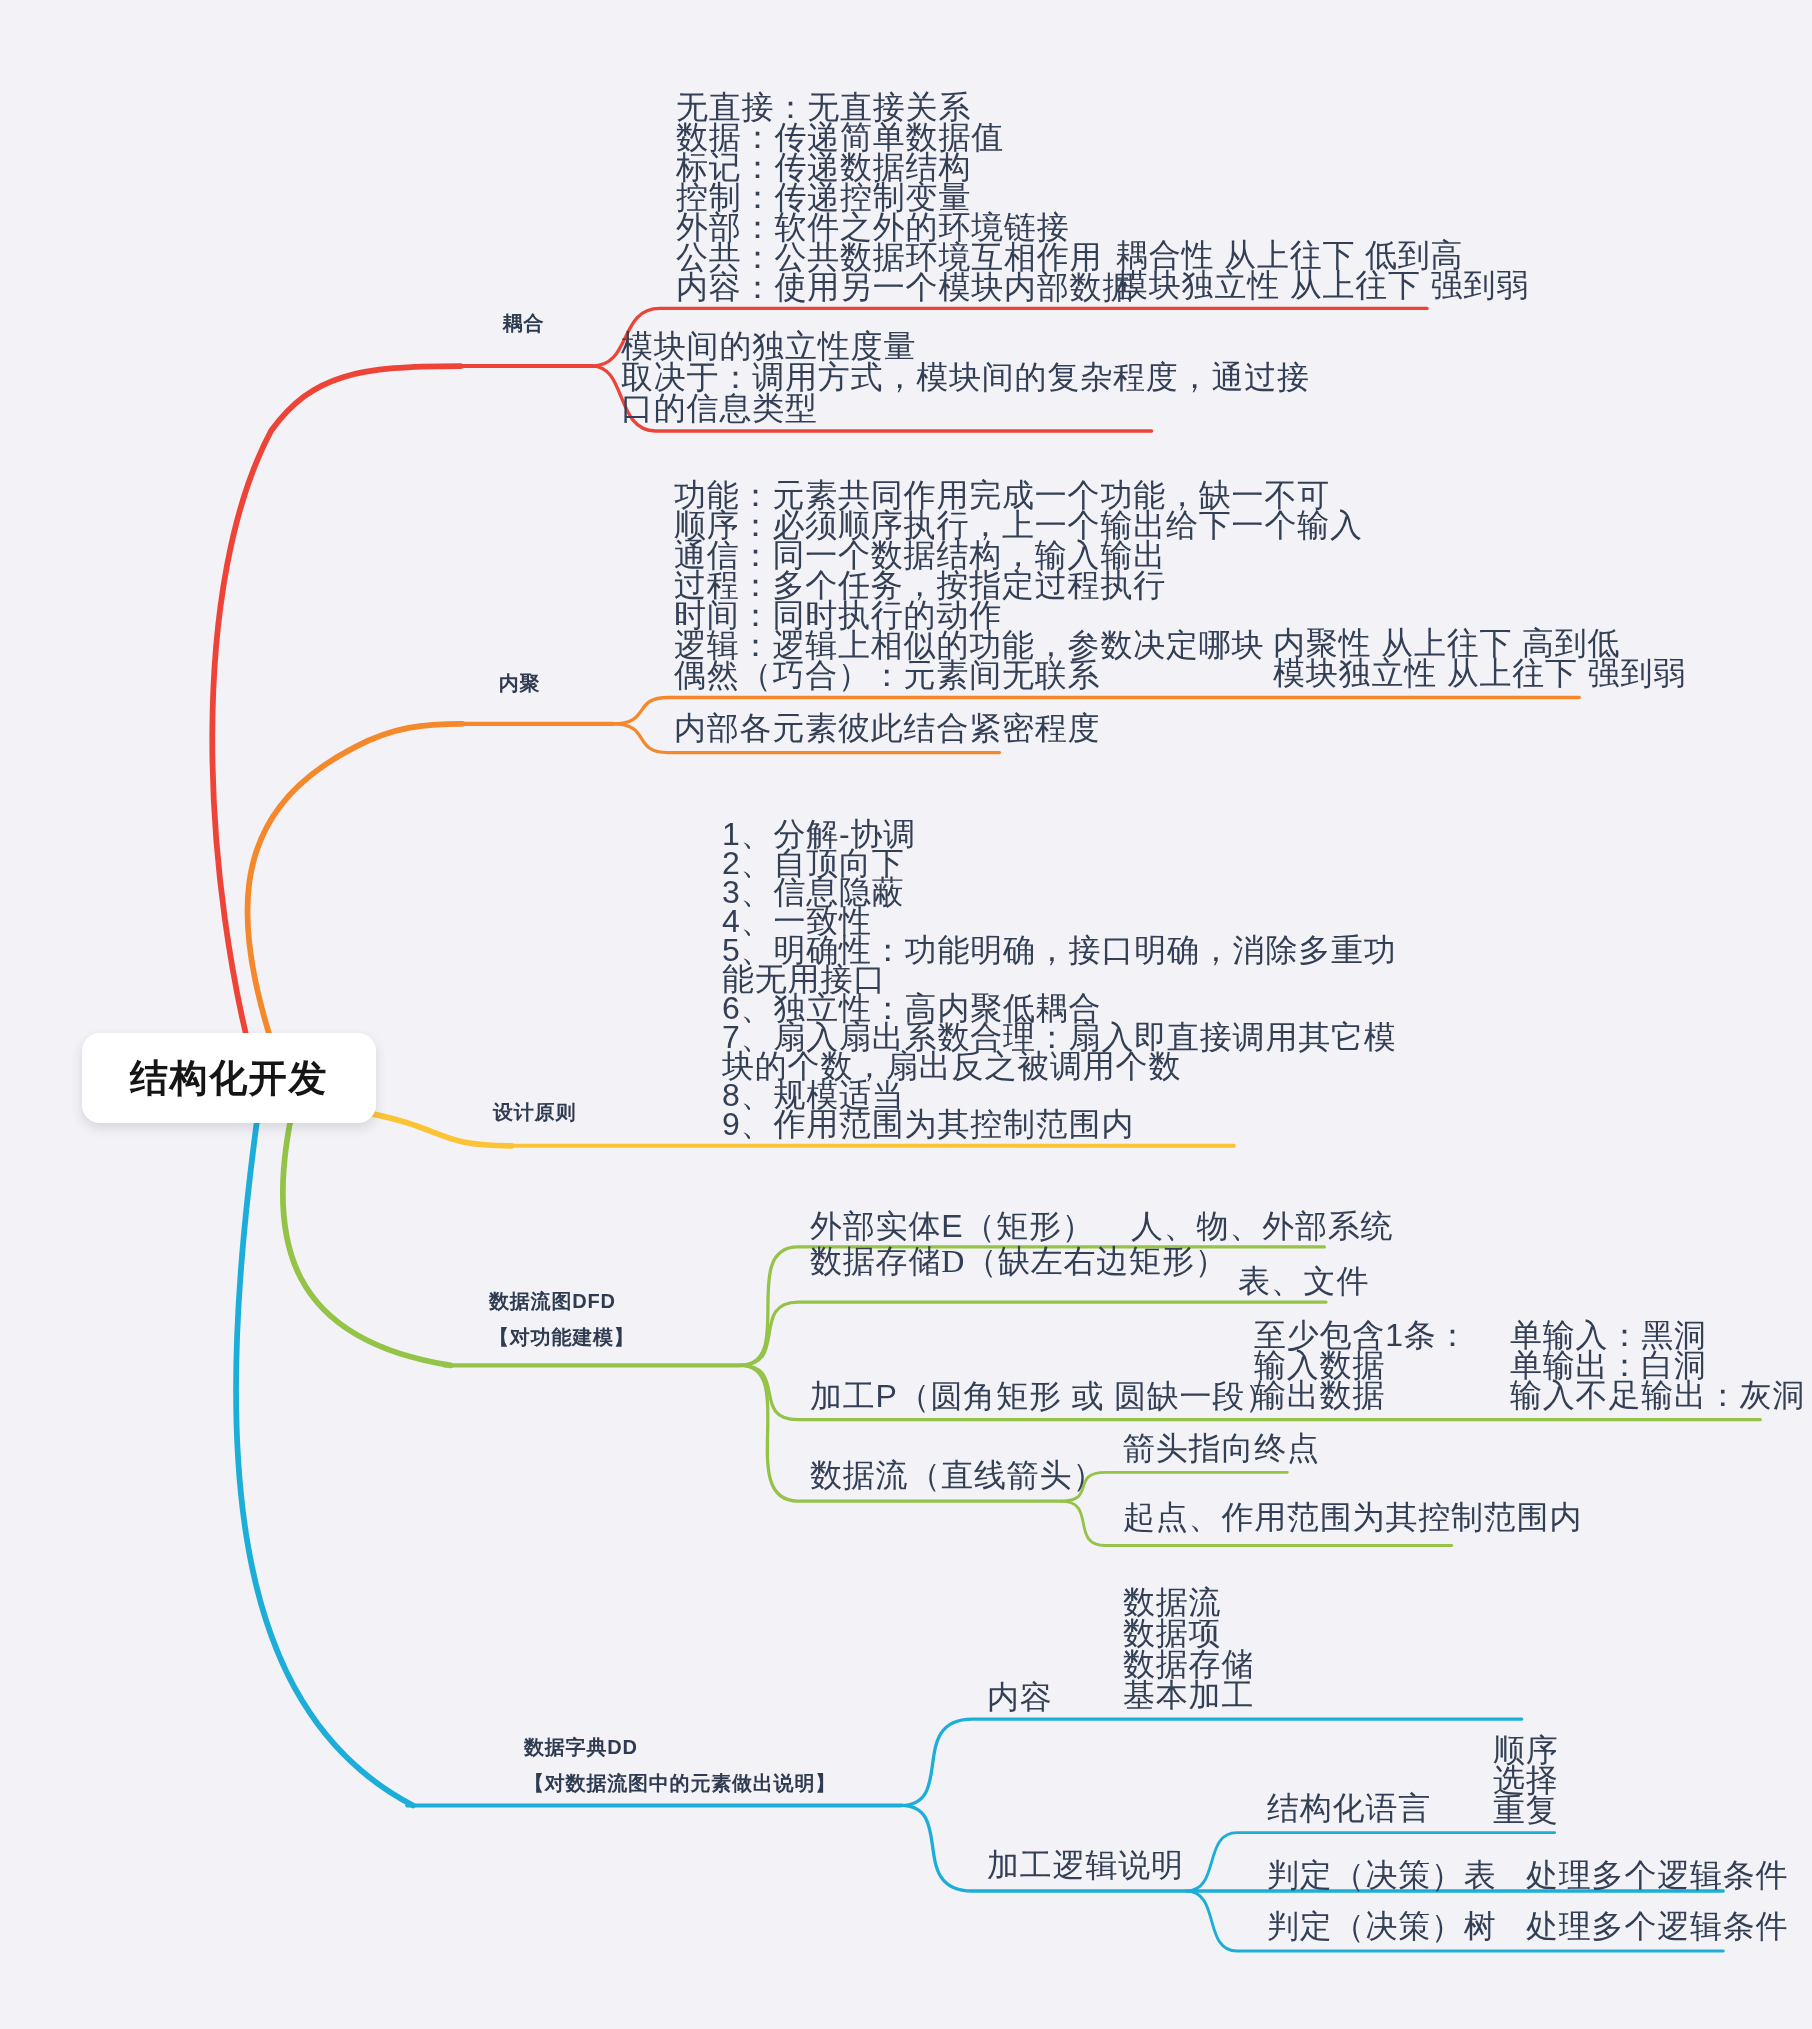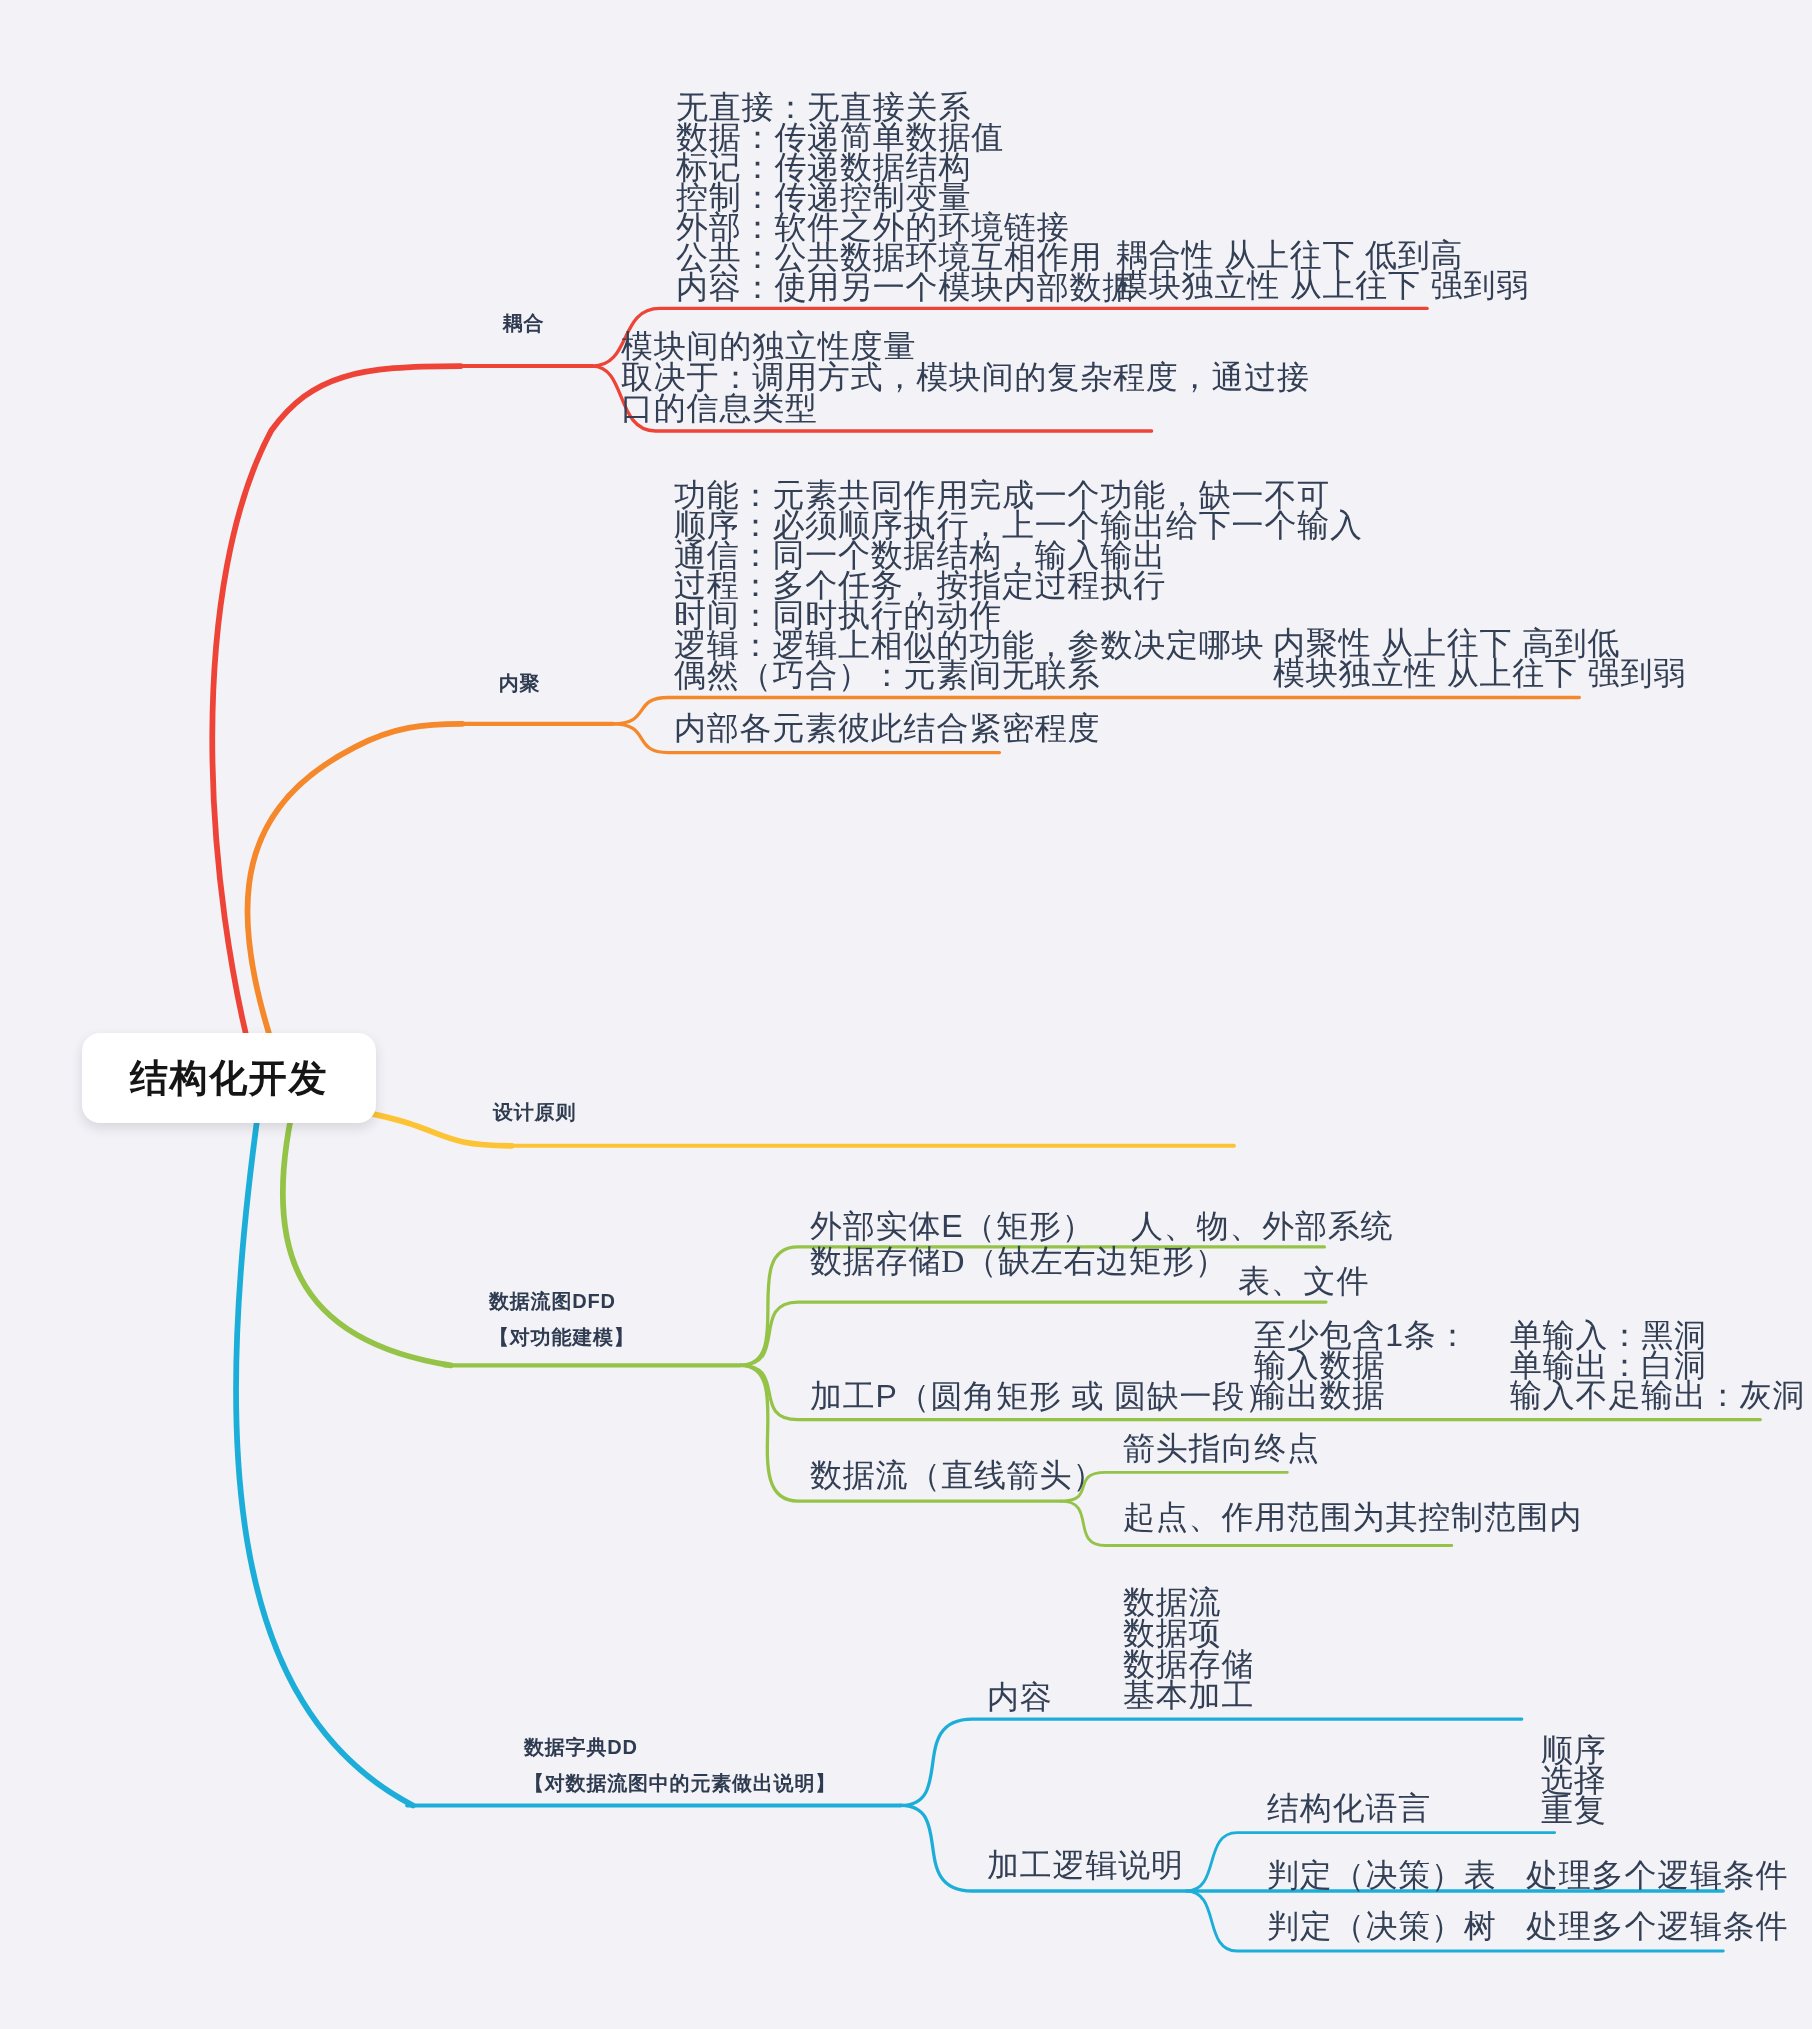--- a/index.html
+++ b/index.html
@@ -91,20 +91,31 @@
 通信：同一个数据结构，输入输出
 过程：多个任务，按指定过程执行
 时间：同时执行的动作
 逻辑：逻辑上相似的功能，参数决定哪块
 偶然（巧合）：元素间无联系</div>
   <div class="t" style="left:1273px;top:628px;">内聚性 从上往下 高到低
 模块独立性 从上往下 强到弱</div>
   <div class="t" style="left:674px;top:713px;">内部各元素彼此结合紧密程度</div>
 
   <div class="t lbl" style="left:493px;top:1097px;">设计原则</div>
+  <div class="t lh35" style="left:722px;top:820px;">1、分解-协调
+2、自顶向下
+3、信息隐蔽
+4、一致性
+5、明确性：功能明确，接口明确，消除多重功
+能无用接口
+6、独立性：高内聚低耦合
+7、扇入扇出系数合理：扇入即直接调用其它模
+块的个数，扇出反之被调用个数
+8、规模适当
+9、作用范围为其控制范围内</div>
 
   <div class="t lbl lh44" style="left:489px;top:1283px;">数据流图DFD
 【对功能建模】</div>
   <div class="t" style="left:810px;top:1211px;">外部实体E（矩形）</div>
   <div class="t" style="left:1131px;top:1211px;">人、物、外部系统</div>
   <div class="t" style="left:810px;top:1246px;font-family:Liberation Serif, serif;">数据存储D（缺左右边矩形）</div>
   <div class="t" style="left:1238px;top:1266px;">表、文件</div>
   <div class="t" style="left:810px;top:1381px;">加工P（圆角矩形 或 圆缺一段）</div>
   <div class="t" style="left:1254px;top:1320px;">至少包含1条：
 输入数据
@@ -118,21 +129,21 @@
 
   <div class="t lbl lh44" style="left:477px;top:1729px;margin-left:47px;">数据字典DD
 【对数据流图中的元素做出说明】</div>
   <div class="t" style="left:987px;top:1682px;">内容</div>
   <div class="t lh38" style="left:1123px;top:1587px;">数据流
 数据项
 数据存储
 基本加工</div>
   <div class="t" style="left:987px;top:1850px;">加工逻辑说明</div>
   <div class="t" style="left:1267px;top:1793px;">结构化语言</div>
-  <div class="t lh37" style="left:1493px;top:1735px;margin-left:48px;">顺序
+  <div class="t lh37" style="left:1493px;top:1735px;">顺序
 选择
 重复</div>
   <div class="t" style="left:1267px;top:1860px;">判定（决策）表</div>
   <div class="t" style="left:1526px;top:1860px;">处理多个逻辑条件</div>
   <div class="t" style="left:1267px;top:1911px;">判定（决策）树</div>
   <div class="t" style="left:1526px;top:1911px;">处理多个逻辑条件</div>
 
 </div>
 
 

